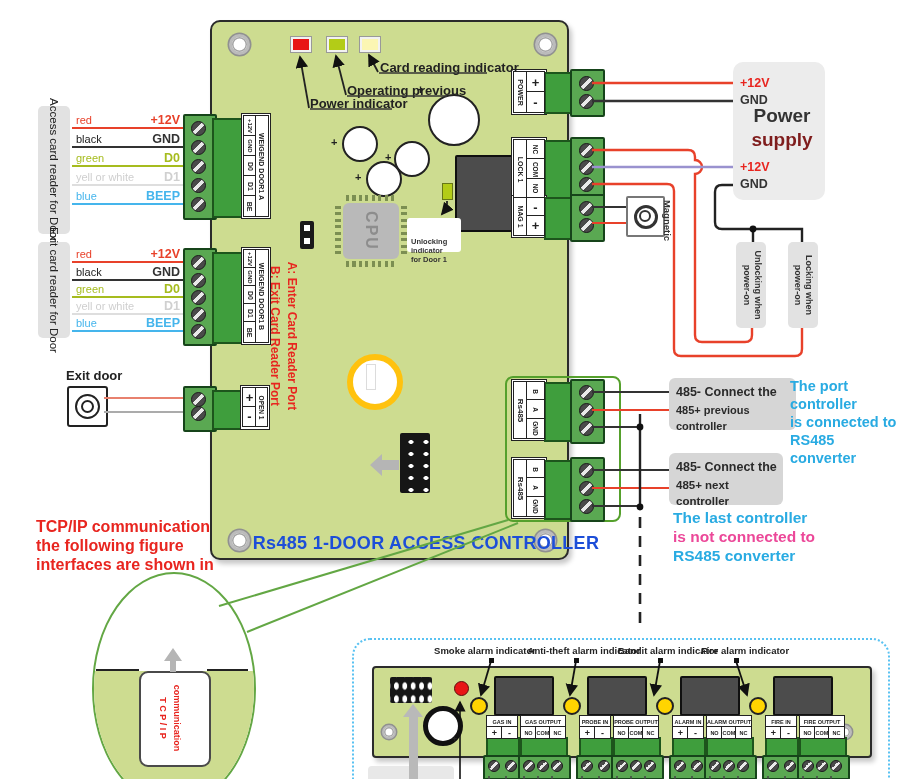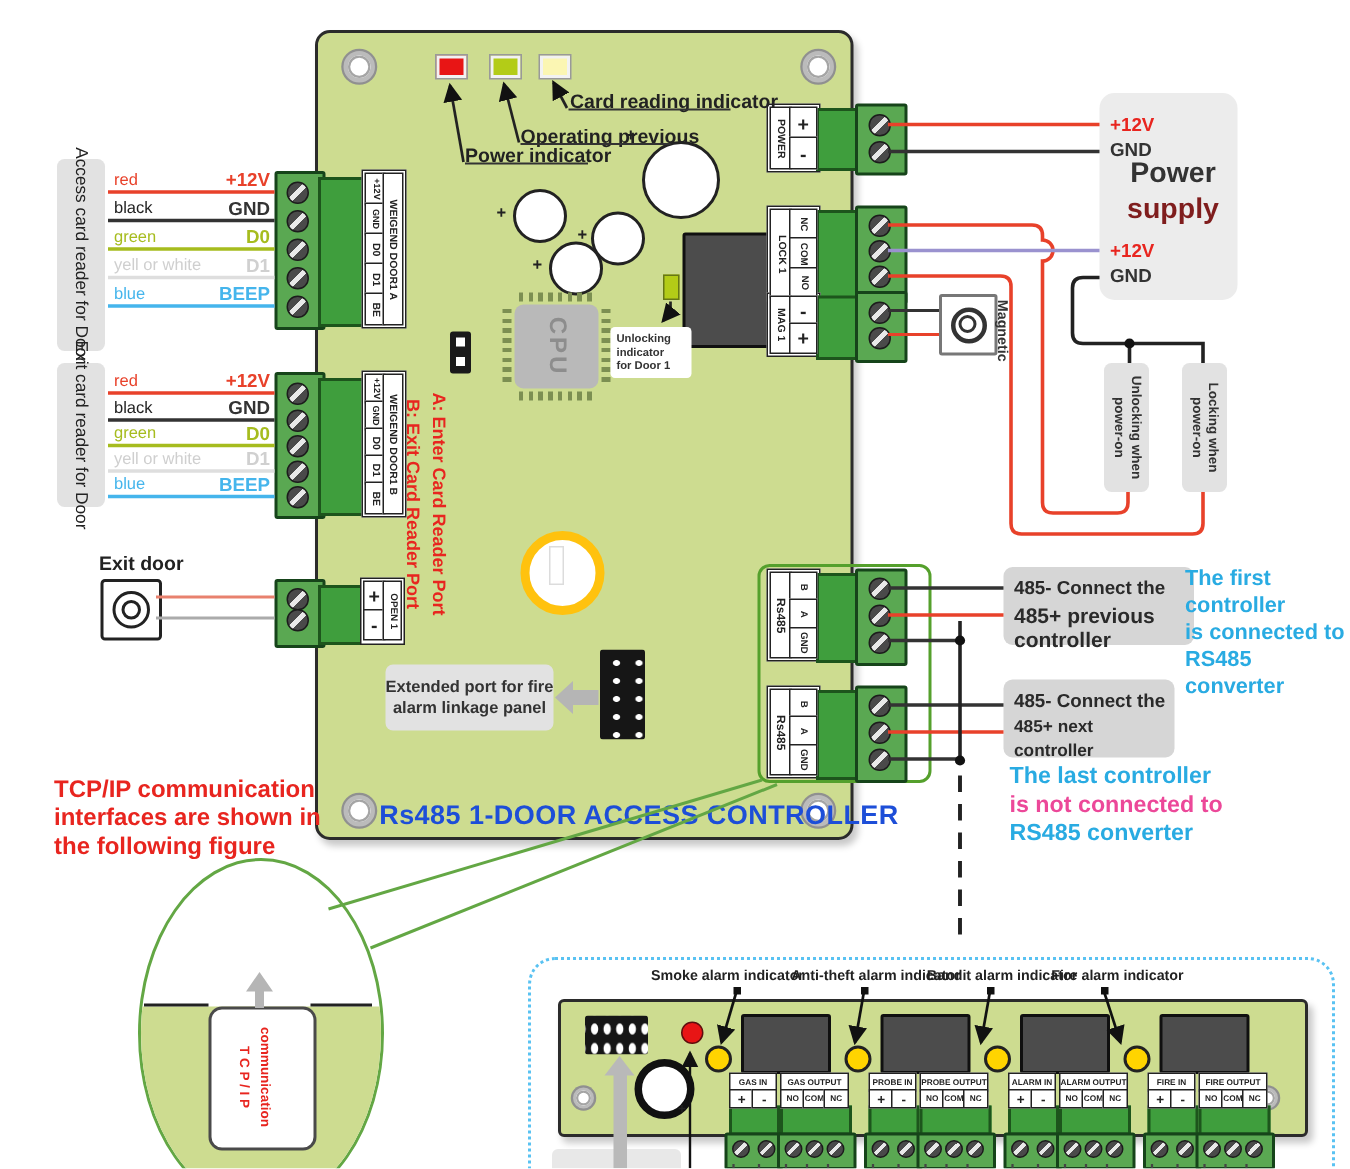--- a/index.html
+++ b/index.html
@@ -69,42 +69,36 @@
   <div class="pins-h z2" style="left:346px;top:261px;width:50px"></div>
   <div class="pins-v z2" style="left:335px;top:206px;height:50px"></div>
   <div class="pins-v z2" style="left:401px;top:206px;height:50px"></div>
   <div class="vbox z3" style="left:343px;top:203px;width:56px;height:56px">
     <span class="vr b" style="font-size:16px;letter-spacing:2px;color:#8d8d8d">CPU</span>
   </div>
 
   <div class="relay z2" style="left:455px;top:155px;width:57px;height:73px"></div>
   <div class="abs z2" style="left:442px;top:183px;width:9px;height:15px;background:#b3cc17;border:1px solid #667716"></div>
   <div class="abs z3" style="left:407px;top:218px;width:54px;height:34px;background:#fff;border-radius:3px">
-    <div class="b" style="font-size:7.5px;line-height:9px;padding:3px 0 0 4px;color:#333">
+    <div class="b" style="font-size:7.5px;line-height:9px;padding:19px 0 0 4px;color:#333">
       <span style="display:block">Unlocking</span>
       <span style="display:block">indicator</span>
       <span style="display:block">for Door 1</span>
     </div>
   </div>
 
   <div class="abs z2" style="left:300px;top:221px;width:14px;height:28px;background:#1a1a1a;border-radius:2px">
     <span style="position:absolute;left:4px;top:4px;width:6px;height:6px;background:#fff"></span>
     <span style="position:absolute;left:4px;top:17px;width:6px;height:6px;background:#fff"></span>
   </div>
 
   <div class="abs z2" style="left:347px;top:354px;width:44px;height:44px;border:6px solid #ffc20e;border-radius:50%;background:#fff"></div>
   <div class="abs z3" style="left:366px;top:364px;width:8px;height:24px;background:#fff;border:1.5px solid #dcdcdc"></div>
 
   <div class="pinhdr z2" style="left:400px;top:433px;width:30px;height:60px;background-size:15px 12px;background-position:3.5px 3px"></div>
-  <div class="graybox z2" style="left:257px;top:443px;width:112px;height:44px">
-    <div class="b c" style="font-size:11px;line-height:14px;padding-top:8px;color:#333">
-      <span style="display:block">Extended port for fire</span>
-      <span style="display:block">alarm linkage panel</span>
-    </div>
-  </div>
 
   <div class="vbox z3" style="left:264px;top:238px;width:38px;height:195px">
     <div class="vr b" style="font-size:12px;line-height:17px;color:#e8251f">
       <span>A:  Enter Card Reader Port</span>
       <span>B:  Exit Card Reader Port</span>
     </div>
   </div>
 
   <div class="t b c z3" style="left:250px;top:533px;width:352px;font-size:18px;letter-spacing:.3px;color:#1d4ed8">Rs485 1-DOOR ACCESS CONTROLLER</div>
 
@@ -310,41 +304,41 @@
       <span class="vr" style="font-size:6.5px">GND</span>
     </div>
   <div class="body z2" style="left:544px;top:460px;width:27px;height:56px"></div>
   <div class="screwblk z2" style="left:570px;top:457px;width:31px;height:61px"></div>
   <span class="screw z3" style="left:579px;top:463px"></span>
     <span class="screw z3" style="left:579px;top:481px"></span>
   <span class="screw z3" style="left:579px;top:499px"></span>
 
   <div class="notebox z3" style="left:669px;top:378px;width:120px;height:48px;padding:4px 0 0 7px">
     <span class="b" style="display:block;font-size:12.5px;line-height:20px">485- Connect the</span>
-    <span class="b" style="display:block;font-size:14px;line-height:16px">485+ previous controller</span>
+    <span class="b" style="display:block;font-size:11px;line-height:16px">485+ previous controller</span>
   </div>
   <div class="abs z3" style="left:790px;top:377px">
-    <span class="b" style="display:block;font-size:14.5px;line-height:18px;color:#29abe2">The first controller</span>
+    <span class="b" style="display:block;font-size:14.5px;line-height:18px;color:#29abe2">The port controller</span>
     <span class="b" style="display:block;font-size:14.5px;line-height:18px;color:#29abe2">is  connected  to</span>
     <span class="b" style="display:block;font-size:14.5px;line-height:18px;color:#29abe2">RS485 converter</span>
   </div>
   <div class="notebox z3" style="left:669px;top:453px;width:107px;height:48px;padding:4px 0 0 7px">
     <span class="b" style="display:block;font-size:12.5px;line-height:20px">485-  Connect  the</span>
     <span class="b" style="display:block;font-size:11.5px;line-height:16px">485+ next controller</span>
   </div>
   <div class="abs z3" style="left:673px;top:508px">
     <span class="b" style="display:block;font-size:15.5px;line-height:19px;color:#29abe2">The  last  controller</span>
     <span class="b" style="display:block;font-size:15.5px;line-height:19px;color:#ec4899">is not connected to</span>
     <span class="b" style="display:block;font-size:15.5px;line-height:19px;color:#29abe2">RS485 converter</span>
   </div>
 
   <div class="abs z3" style="left:36px;top:517px">
     <span class="b" style="display:block;font-size:16px;line-height:19px;color:#e8251f">TCP/IP communication</span>
+    <span class="b" style="display:block;font-size:16px;line-height:19px;color:#e8251f">the following figure</span>
     <span class="b" style="display:block;font-size:16px;line-height:19px;color:#e8251f">interfaces are shown in</span>
-    <span class="b" style="display:block;font-size:16px;line-height:19px;color:#e8251f">the following figure</span>
   </div>
   <div class="abs z2" style="left:92px;top:572px;width:160px;height:230px;border:2.5px solid #63a744;border-radius:50%;background:#fff;overflow:hidden">
     <div class="abs" style="left:0;top:97px;width:160px;height:133px;background:#cddc90"></div>
   </div>
   <div class="abs z3" style="left:139px;top:671px;width:68px;height:92px;background:#fff;border:2.5px solid #4a4a4a;border-radius:9px"></div>
   <div class="vbox z4" style="left:156px;top:678px;width:14px;height:80px">
     <span class="vr b" style="font-size:9px;color:#e8251f">T C P / I P</span>
   </div>
   <div class="vbox z4" style="left:170px;top:678px;width:14px;height:80px">
     <span class="vr b" style="font-size:9px;color:#e8251f">communication</span>

